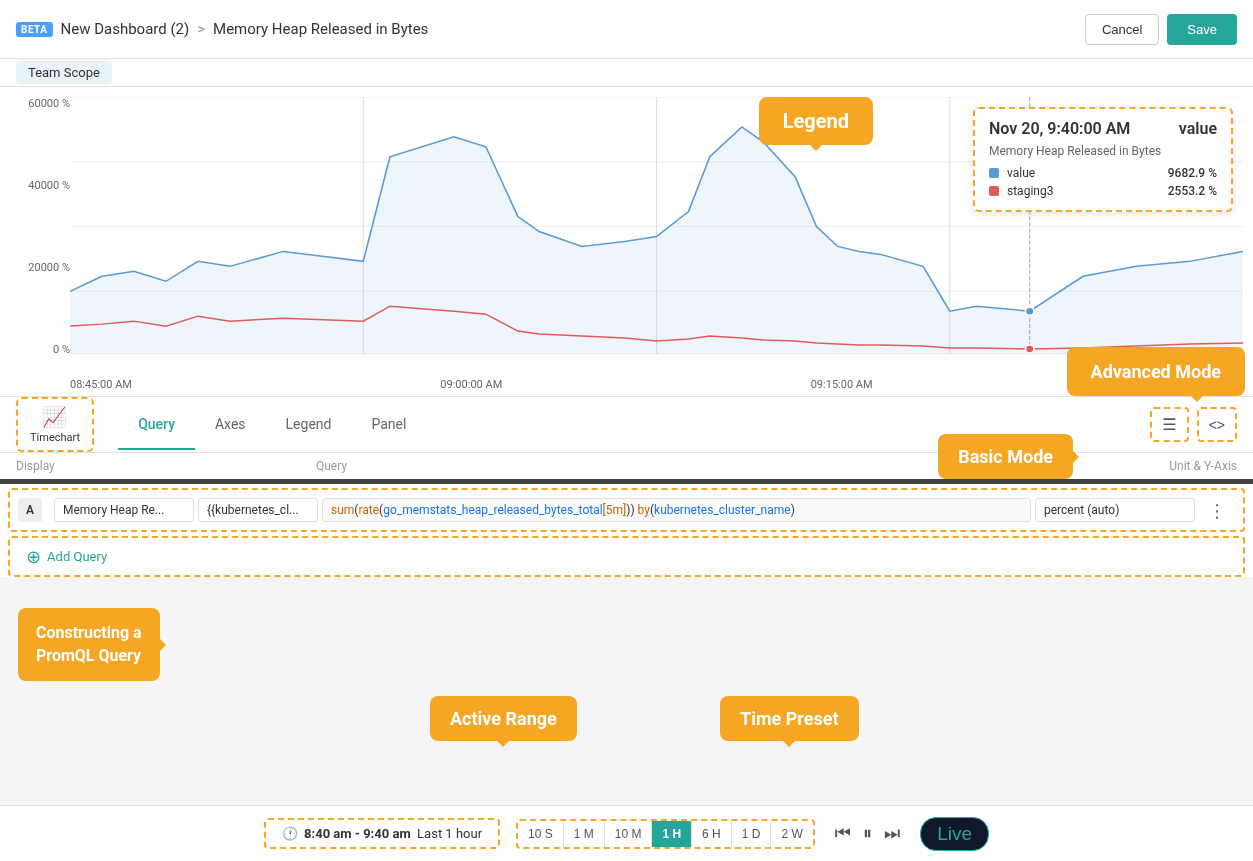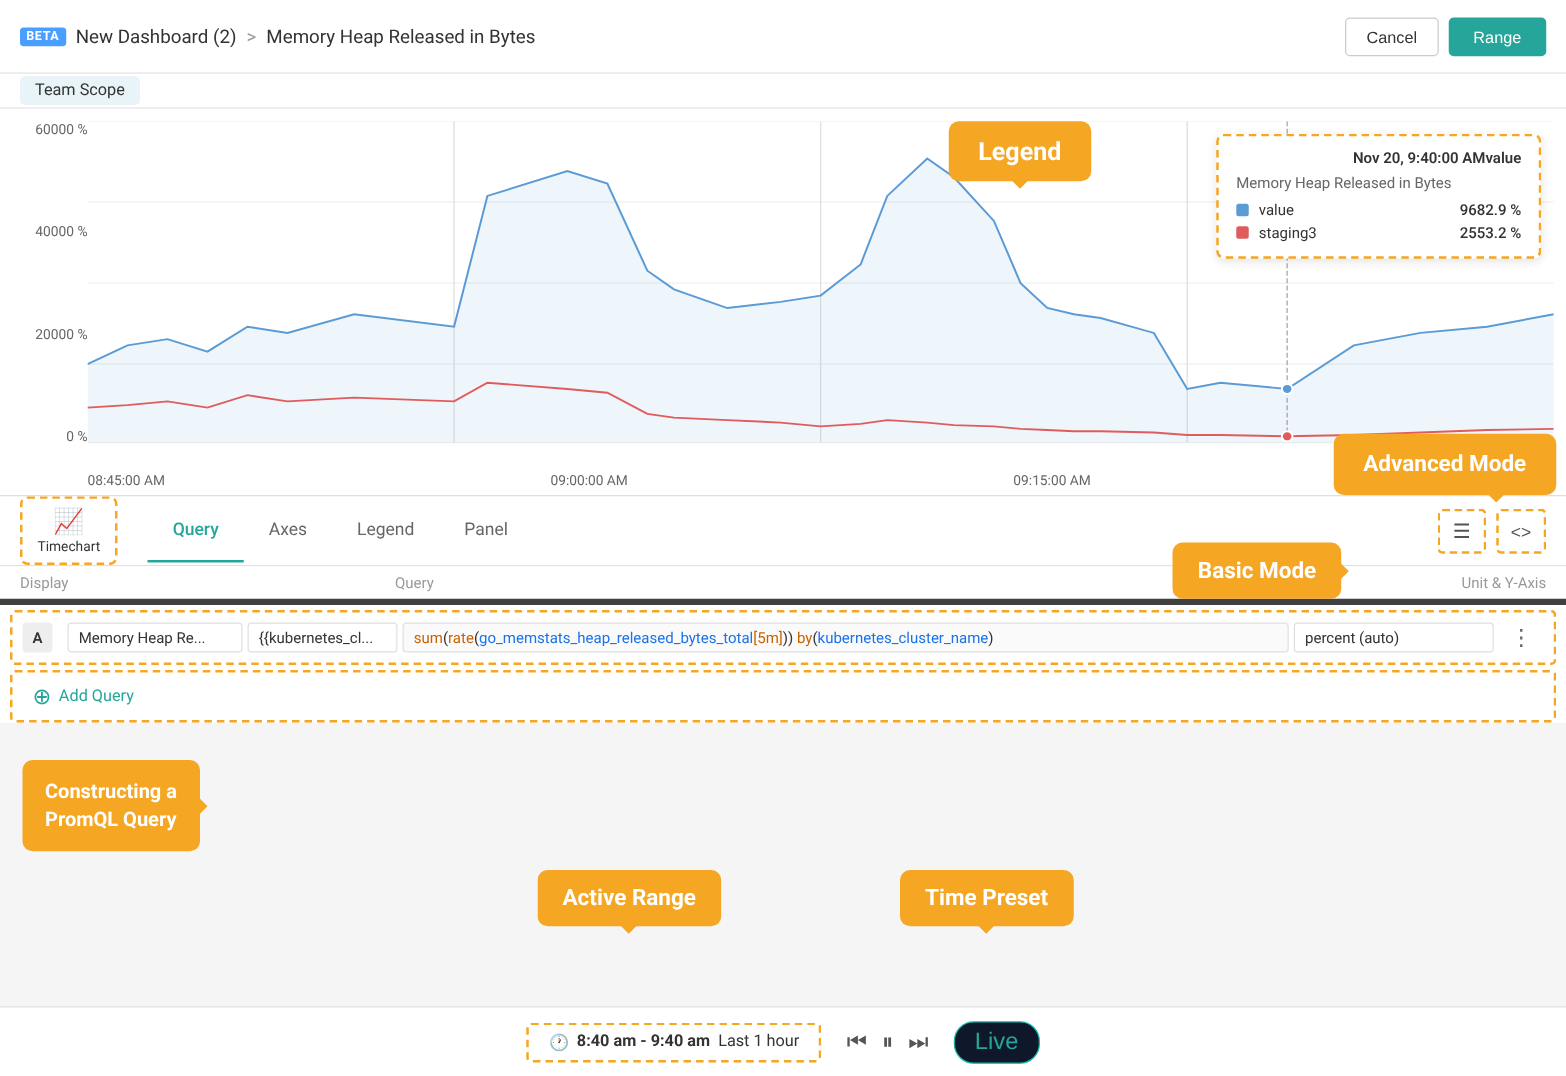--- a/index.html
+++ b/index.html
@@ -34,21 +34,21 @@
     .y-axis-labels { position: absolute; left: 10px; top: 10px; bottom: 40px; width: 60px; display: flex; flex-direction: column; justify-content: space-between; align-items: flex-end; font-size: 11px; color: #666; }
     .x-axis-labels { position: absolute; bottom: 5px; left: 70px; right: 10px; display: flex; justify-content: space-between; font-size: 11px; color: #666; }
 
     
     .chart-legend-box {
       position: absolute; right: 20px; top: 20px;
       border: 2px dashed #f5a623; border-radius: 6px;
       background: #fff; padding: 10px 14px; min-width: 260px;
       box-shadow: 0 2px 8px rgba(0,0,0,0.1);
     }
-    .legend-header { display: flex; justify-content: flex-end; font-size: 12px; font-weight: 600; margin-bottom: 6px; color: #333; }
+    .legend-header { display: flex; justify-content: space-between; font-size: 16px; font-weight: 600; margin-bottom: 6px; color: #333; }
     .legend-value-label { color: #333; }
     .legend-row { display: flex; align-items: center; gap: 8px; font-size: 12px; padding: 2px 0; }
     .legend-dot { width: 10px; height: 10px; border-radius: 2px; flex-shrink: 0; }
     .legend-name { flex: 1; color: #333; }
     .legend-val { color: #333; font-weight: 500; }
     .callout-arrow-down::after {
       content: ''; position: absolute; bottom: -14px; left: 50%; transform: translateX(-50%);
       border: 8px solid transparent; border-top-color: #f5a623;
     }
     .callout-legend {
@@ -180,21 +180,21 @@
   <div class="top-bar-left">
     <span class="beta-badge">BETA</span>
     <div class="breadcrumb">
       <span class="breadcrumb-item">New Dashboard (2)</span>
       <span class="breadcrumb-sep">&gt;</span>
       <span class="breadcrumb-current">Memory Heap Released in Bytes</span>
     </div>
   </div>
   <div class="top-bar-right">
     <button class="btn-cancel">Cancel</button>
-    <button class="btn-save">Range</button>
+    <button class="btn-save">Save</button>
   </div>
 </div>
 
 <div class="scope-bar">
   <span class="scope-tag">Team Scope</span>
 </div>
 
 <div class="chart-area">
 
   <div class="y-axis-labels">
@@ -333,20 +333,29 @@
 <div class="bottom-bar">
 
   <div class="time-range-box">
     <span class="clock-icon">🕐</span>
     <span>
       <strong>8:40 am - 9:40 am</strong>&nbsp;
       <span>Last 1 hour</span>
     </span>
   </div>
 
+  <div class="time-presets-box">
+    <button class="preset-btn">10 S</button>
+    <button class="preset-btn">1 M</button>
+    <button class="preset-btn">10 M</button>
+    <button class="preset-btn active">1 H</button>
+    <button class="preset-btn">6 H</button>
+    <button class="preset-btn">1 D</button>
+    <button class="preset-btn">2 W</button>
+  </div>
 
   <div class="playback-controls">
     <button class="pb-btn">⏮</button>
     <button class="pb-btn">⏸</button>
     <button class="pb-btn">⏭</button>
   </div>
 
   <button class="live-btn">Live</button>
 </div>
 

